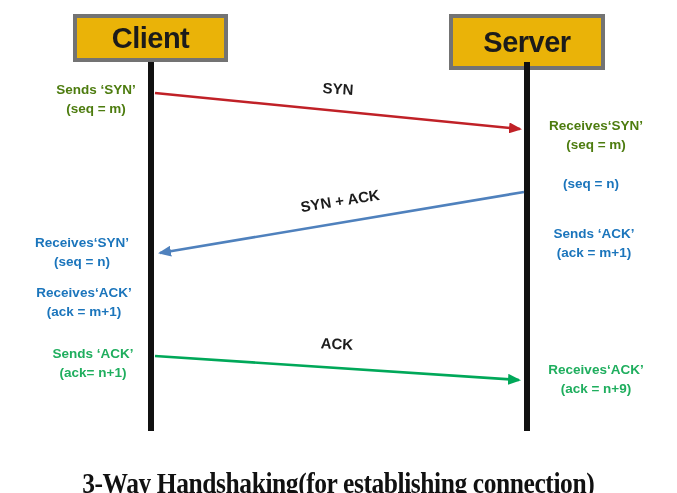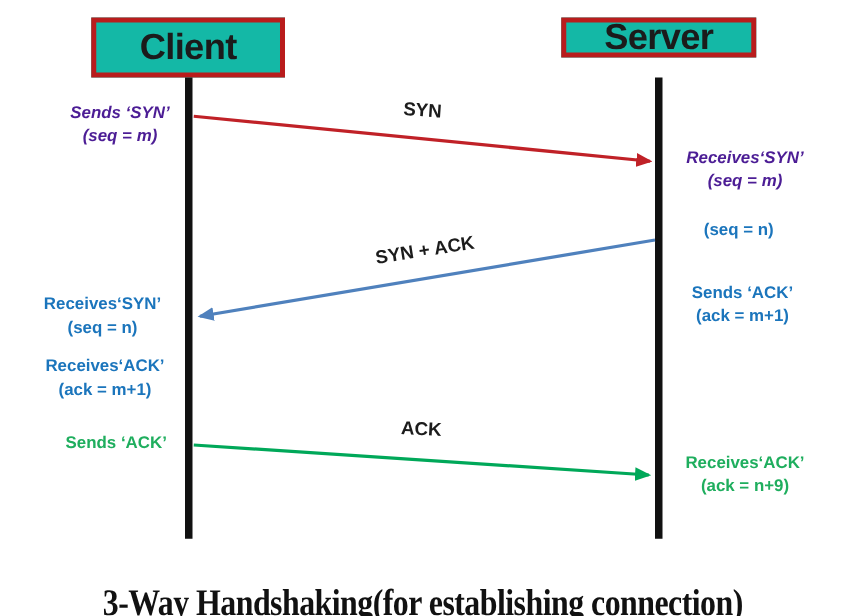--- a/index.html
+++ b/index.html
@@ -6,28 +6,28 @@
   .stage{
     position:relative;
     width:677px;height:493px;
     background:#ffffff;
     font-family:"Liberation Sans", sans-serif;
     overflow:hidden;
   }
   .actor-box{
     position:absolute;
     box-sizing:border-box;
-    border:4px solid #b91c1c;
-    background:#14b8a6;
+    border:4px solid #737373;
+    background:#eab308;
     display:flex;align-items:center;justify-content:center;
     font-weight:bold;font-size:29px;color:#1b1b1b;
     letter-spacing:-0.5px;
   }
   .box-client{left:73px;top:14px;width:155px;height:48px;}
-  .box-server{left:449px;top:14px;width:156px;height:32px;}
+  .box-server{left:449px;top:14px;width:156px;height:56px;}
   .lifeline{
     position:absolute;
     width:6px;background:#111111;
     top:62px;height:369px;
   }
   .line-client{left:148px;}
   .line-server{left:524px;}
   svg.arrows{position:absolute;left:0;top:0;pointer-events:none;}
   .msg-label{
     position:absolute;
@@ -35,21 +35,21 @@
     text-align:center;white-space:nowrap;
   }
   .lbl-syn{left:298px;top:80px;width:80px;transform:rotate(4deg);}
   .lbl-synack{left:285px;top:192px;width:110px;transform:rotate(-9deg);}
   .lbl-ack{left:297px;top:335px;width:80px;transform:rotate(3deg);}
   .note{
     position:absolute;width:140px;
     font-weight:bold;font-size:13.5px;line-height:19px;
     text-align:center;white-space:nowrap;
   }
-  .note-red{color:#4c1d95;font-style:italic;}
+  .note-red{color:#4d7c0f;}
   .note-blue{color:#1b75bc;}
   .note-green{color:#1fae5e;}
   .n-client-0{left:26px;top:80px;}
   .n-client-1{left:12px;top:233px;}
   .n-client-2{left:14px;top:283px;}
   .n-client-3{left:23px;top:344px;}
   .n-server-0{left:526px;top:116px;}
   .n-server-1{left:521px;top:174px;}
   .n-server-2{left:524px;top:224px;}
   .n-server-3{left:526px;top:360px;}
@@ -112,20 +112,21 @@
   <div class="note note-blue n-client-1">
     <div>Receives‘SYN’</div>
     <div>(seq = n)</div>
   </div>
   <div class="note note-blue n-client-2">
     <div>Receives‘ACK’</div>
     <div>(ack = m+1)</div>
   </div>
   <div class="note note-green n-client-3">
     <div>Sends ‘ACK’</div>
+    <div>(ack= n+1)</div>
   </div>
 
   <div class="note note-red n-server-0">
     <div>Receives‘SYN’</div>
     <div>(seq = m)</div>
   </div>
   <div class="note note-blue n-server-1">
     <div>(seq = n)</div>
   </div>
   <div class="note note-blue n-server-2">

